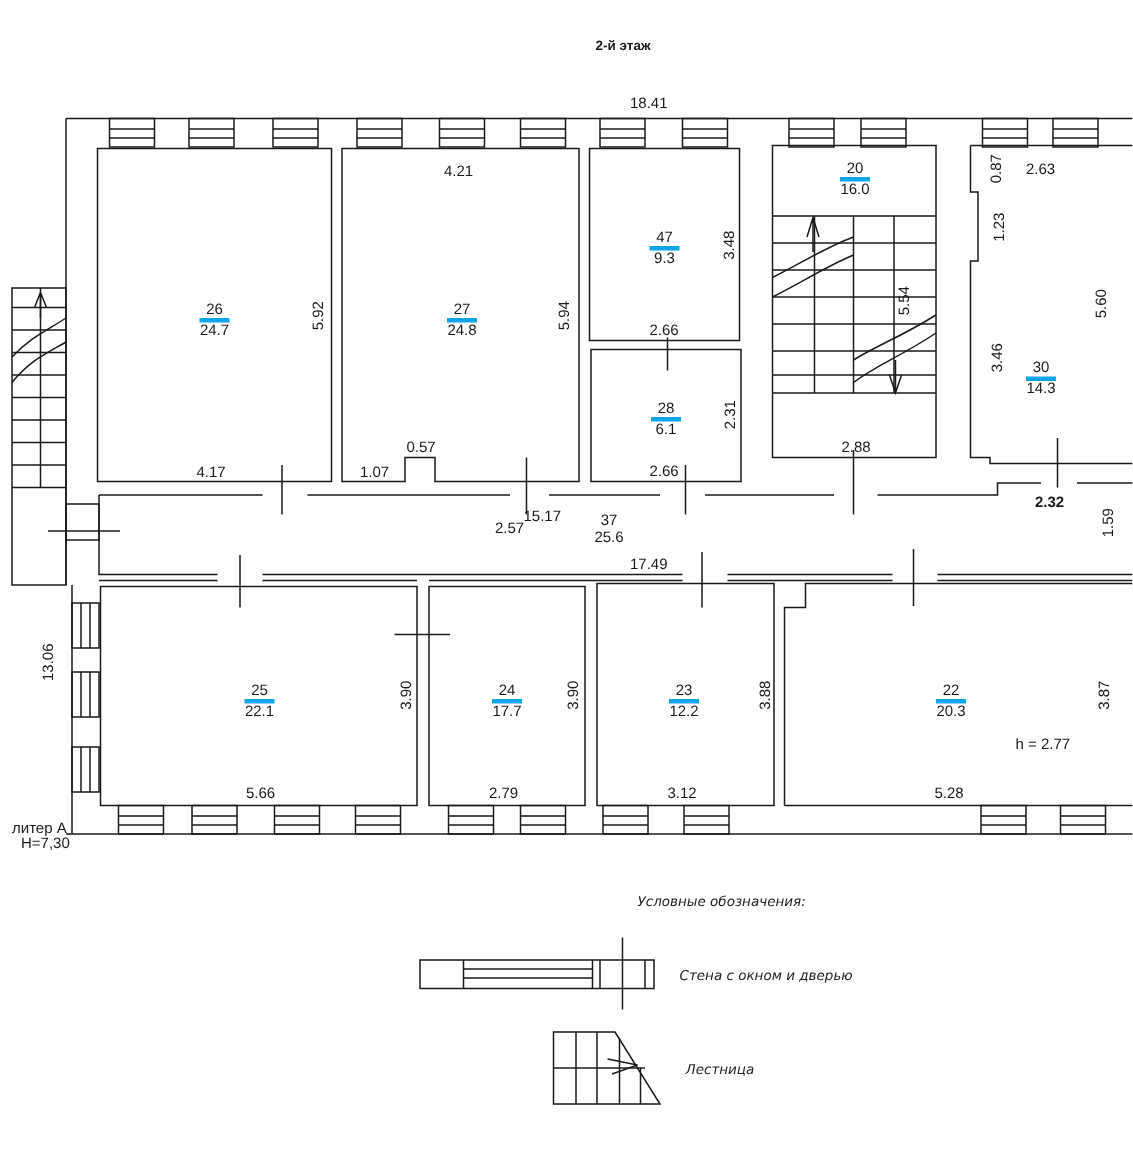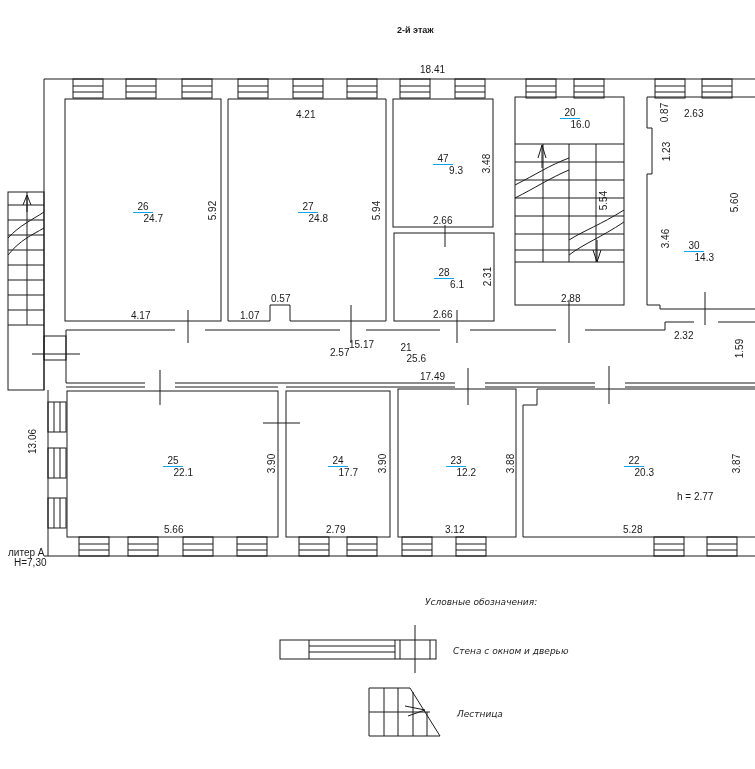--- a/index.html
+++ b/index.html
@@ -3,22 +3,22 @@
   <meta charset="utf-8">
   <style>
     html, body { margin: 0; padding: 0; background: #ffffff; }
     body { width: 755px; height: 769px; position: relative; overflow: hidden;
            font-family: "Liberation Sans", sans-serif; color: #1a1a1a; }
     svg { position: absolute; left: 0; top: 0; }
     .lbl { position: absolute; font-size: 10px; line-height: 11px; white-space: nowrap; }
     .title { font-size: 9px; font-weight: bold; }
     .vert { transform: rotate(-90deg); transform-origin: center center; }
     .room { position: absolute; text-align: center; font-size: 10px; line-height: 11px; width: 40px; }
-    .room .num { display: block; border-bottom: 1px solid #0ea5e9; width: 20px; margin: 0 auto; }
-    .room .area { display: block; text-align: right; }
+    .room .num { display: block; border-bottom: 3px solid #0ea5e9; width: 20px; margin: 0 auto; }
+    .room .area { display: block; }
     .legend-title, .legend-text { position: absolute; font-family: "DejaVu Sans", sans-serif;
       font-style: italic; font-size: 9px; color: #222; }
   </style>
 </head>
 <body>
 
 <svg width="755" height="769" viewBox="0 0 755 769">
   <g fill="none" stroke="#1a1a1a" stroke-width="1">
 
     <path d="M44,79 L755,79"></path>
@@ -250,24 +250,24 @@
 
 <div class="room" style="left:674px;top:192px;margin-top:48px;">
     <span class="num">30</span>
     <span class="area">14.3</span>
   </div>
 <div class="lbl vert" style="left:655px;top:107px;">0.87</div>
 <div class="lbl" style="left:684px;top:108px;">2.63</div>
 <div class="lbl vert" style="left:657px;top:146px;">1.23</div>
 <div class="lbl vert" style="left:656px;top:233px;">3.46</div>
 <div class="lbl vert" style="left:725px;top:197px;">5.60</div>
-<div class="lbl" style="left:674px;top:330px;">2.32</div>
+<div class="lbl" style="left:690px;top:330px;font-weight:bold;">2.32</div>
 
 <div class="room" style="left:386px;top:342px;">
-    <span class="num" style="border:none">21</span>
+    <span class="num" style="border:none">37</span>
     <span class="area">25.6</span>
   </div>
 
 <div class="room" style="left:153px;top:455px;">
     <span class="num">25</span>
     <span class="area">22.1</span>
   </div>
 <div class="lbl vert" style="left:262px;top:458px;">3.90</div>
 <div class="lbl" style="left:164px;top:524px;">5.66</div>
 

